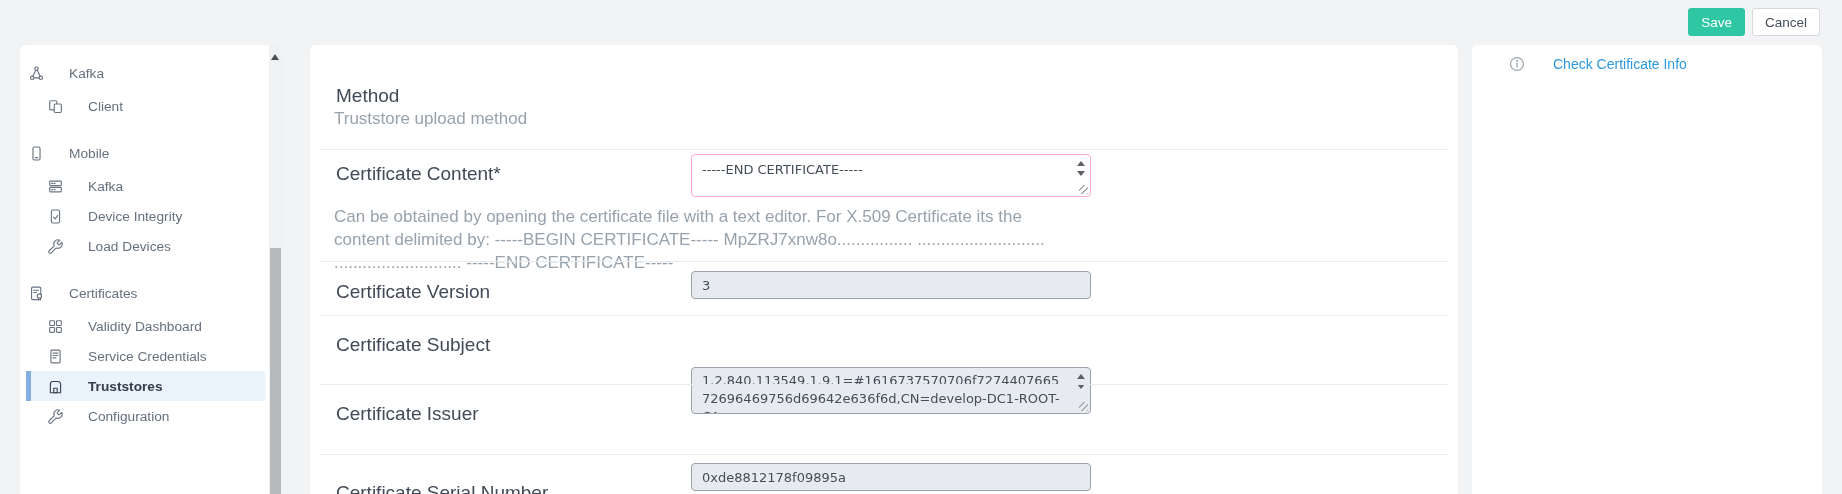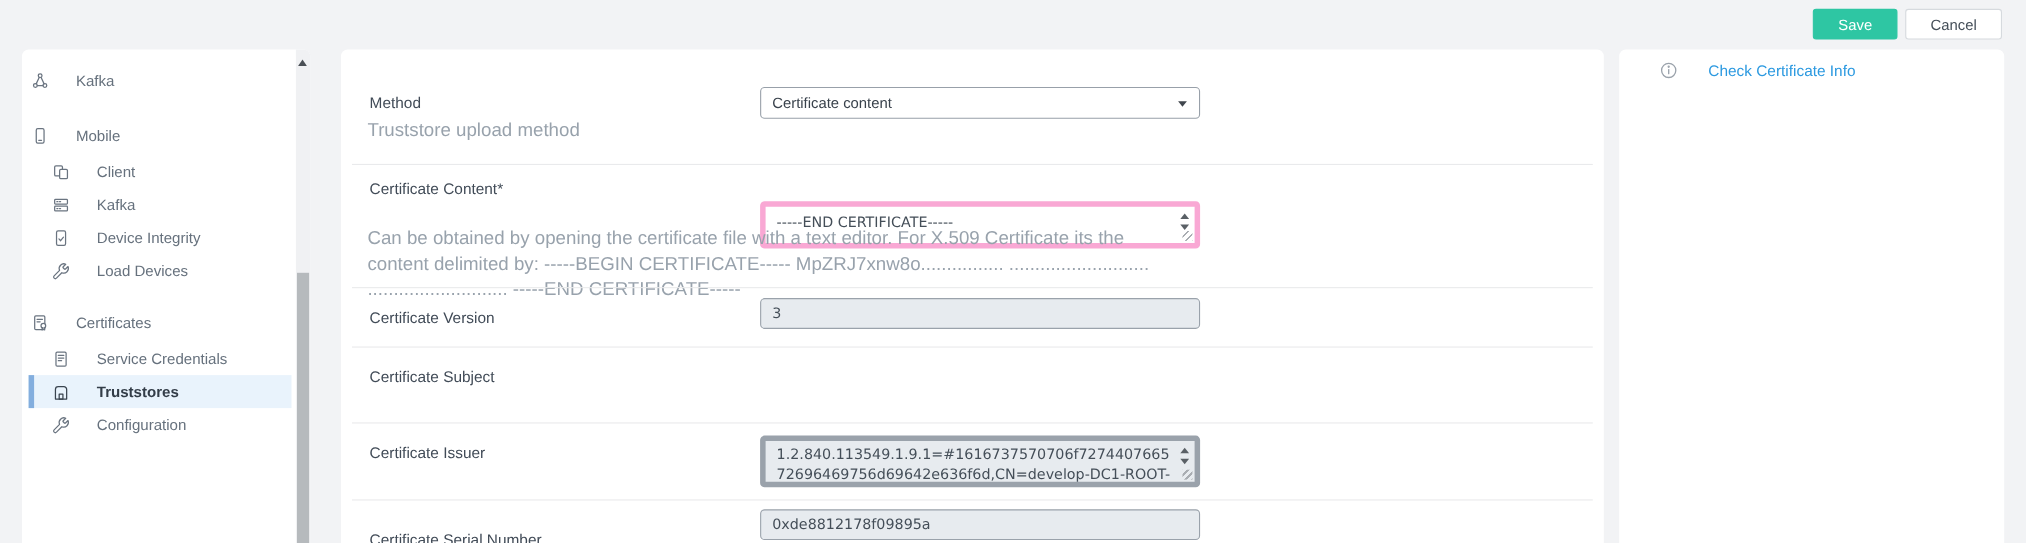--- a/index.html
+++ b/index.html
@@ -12,21 +12,21 @@
   }
   
   .topbar { position:absolute; left:0; top:0; width:1842px; height:44px; }
   .crumbs { position:absolute; left:22px; top:13px; font-size:13.5px; color:#5d6772; white-space:nowrap; }
   .crumbs a { text-decoration:none; cursor:pointer; }
   .c-link { color:#3a7dc9; }
   .c-sep { color:#8a929b; margin:0 7px; }
   .c-txt { color:#5d6772; }
   .c-cur { color:#49535d; }
   .actions { position:absolute; right:22px; top:8px; display:flex; gap:7px; }
-  .btn { height:28px; font-size:13.5px; border-radius:3px; cursor:pointer; padding:0 22px;
+  .btn { height:28px; font-size:13.5px; border-radius:3px; cursor:pointer; padding:0 12px;
          font-family:inherit; display:flex; align-items:center; justify-content:center; }
   .btn-save { background:#2ec6a3; border:1px solid #2ec6a3; color:#ffffff; min-width:56px; }
   .btn-cancel { background:#ffffff; border:1px solid #d6dade; color:#454f59; min-width:58px; }
   
   .panel { position:absolute; top:45px; background:#ffffff; border-radius:6px 6px 0 0; }
   .panel.sidebar { left:20px; width:262px; height:449px; }
   .panel.main { left:310px; width:1148px; height:449px; overflow:hidden; }
   .panel.info { left:1472px; width:350px; height:449px; }
   
   .nav-list { padding-top:10px; }
@@ -39,28 +39,28 @@
   .item.lvl2 { height:30px; padding-left:21px; }
   .item.selected { background:#e9f3fc; color:#333d48; font-weight:bold; }
   .item.selected .ic { color:#3a444f; }
   .item.selected::before { content:""; position:absolute; left:0; top:0; bottom:0; width:5px; background:#83aede; }
   .side-scroll { position:absolute; right:0; top:0; bottom:0; width:13px; background:#f0f1f3; border-radius:0 6px 0 0; }
   .scroll-up { position:absolute; top:9px; left:2px; width:0; height:0;
                border-left:4.5px solid transparent; border-right:4.5px solid transparent; border-bottom:6px solid #4a4f55; cursor:pointer; }
   .side-thumb { position:absolute; top:203px; bottom:0; left:1px; width:11px; background:#b6babd; cursor:pointer; }
   
   .hr { position:absolute; left:10px; right:10px; border-top:1px solid #e9eaec; }
-  .flabel { position:absolute; left:26px; font-size:14px; color:#414b57; }
+  .flabel { position:absolute; left:26px; font-size:19px; color:#414b57; }
   .fhelp { position:absolute; left:24px; font-size:17px; color:#98a2ac; }
   .field { position:absolute; left:381px; width:400px; }
   .select { height:29px; border:1px solid #98a0a9; border-radius:4px; background:#fff;
             display:flex; align-items:center; padding:0 26px 0 10px; font-size:13.5px; color:#39424c; cursor:pointer; position:relative; }
   .caret { position:absolute; right:11px; top:12px; width:0; height:0;
            border-left:4.5px solid transparent; border-right:4.5px solid transparent; border-top:5.5px solid #40464d; }
-  .tarea { border:5px solid #f9a8d4; border-radius:4px; background:#fff; position:relative; overflow:hidden; }
+  .tarea { border:1px solid #f9a8d4; border-radius:4px; background:#fff; position:relative; overflow:hidden; }
   .tarea .ta-text { padding:6px 0 0 10px; width:372px; font-family:"DejaVu Sans",sans-serif; font-size:13px;
                     line-height:18px; color:#444e58; word-break:break-all; }
   .tarea.ro { background:#e7ebef; border-color:#9aa2ab; }
   .sbcol { position:absolute; right:2px; top:2px; bottom:2px; width:14px; }
   .arr { position:absolute; left:3px; width:0; height:0; border-left:4px solid transparent; border-right:4px solid transparent; }
   .arr.up { top:4px; border-bottom:5px solid #5a6066; }
   .arr.dn { top:14px; border-top:5px solid #5a6066; }
   .grip { position:absolute; right:2px; bottom:2px; width:9px; height:9px;
           background:repeating-linear-gradient(135deg, transparent 0 3px, #a9adb2 3px 4.5px); cursor:nwse-resize; }
   .input { height:28px; border:1px solid #9aa2ab; border-radius:4px; background:#e7ebef;
@@ -87,37 +87,37 @@
     <span class="ic">
           <svg viewBox="0 0 24 24" fill="none" stroke="currentColor" stroke-width="1.6" stroke-linecap="round" stroke-linejoin="round">
             <circle cx="12" cy="5.3" r="2.4"></circle>
             <circle cx="5.9" cy="18.1" r="2.4"></circle>
             <circle cx="18.1" cy="18.1" r="2.4"></circle>
             <path d="M10.9 7.5 6.9 15.9M13.1 7.5l4 8.4M8.3 18.1h7.4"></path>
           </svg>
         </span>
     <span class="lab">Kafka</span>
   </div>
+      <div class="item lvl2">
+    <span class="ic">
+          <svg viewBox="0 0 24 24" fill="none" stroke="currentColor" stroke-width="1.6" stroke-linecap="round" stroke-linejoin="round">
+            <rect x="3.8" y="3.8" width="10" height="13" rx="1.6"></rect>
+            <rect x="10.2" y="8.4" width="10" height="12" rx="1.6" fill="#fff"></rect>
+          </svg>
+        </span>
+    <span class="lab">Client</span>
+  </div>
       <div class="item lvl1">
     <span class="ic">
           <svg viewBox="0 0 24 24" fill="none" stroke="currentColor" stroke-width="1.6" stroke-linecap="round" stroke-linejoin="round">
             <rect x="7" y="2.8" width="10" height="18.4" rx="2"></rect>
             <path d="M10.2 17.8h3.6"></path>
           </svg>
         </span>
     <span class="lab">Mobile</span>
-  </div>
-      <div class="item lvl2">
-    <span class="ic">
-          <svg viewBox="0 0 24 24" fill="none" stroke="currentColor" stroke-width="1.6" stroke-linecap="round" stroke-linejoin="round">
-            <rect x="3.8" y="3.8" width="10" height="13" rx="1.6"></rect>
-            <rect x="10.2" y="8.4" width="10" height="12" rx="1.6" fill="#fff"></rect>
-          </svg>
-        </span>
-    <span class="lab">Client</span>
   </div>
       <div class="item lvl2">
     <span class="ic">
           <svg viewBox="0 0 24 24" fill="none" stroke="currentColor" stroke-width="1.6" stroke-linecap="round" stroke-linejoin="round">
             <rect x="3.8" y="4.5" width="16.4" height="6.2" rx="1.1"></rect>
             <rect x="3.8" y="13.3" width="16.4" height="6.2" rx="1.1"></rect>
             <path d="M6.6 7.6h1.4M10 7.6h1.4M6.6 16.4h1.4M10 16.4h1.4"></path>
           </svg>
         </span>
     <span class="lab">Kafka</span>
@@ -146,20 +146,31 @@
             <path d="M8 7.4h7M8 10.6h4"></path>
             <circle cx="16.1" cy="15.6" r="3" fill="#fff"></circle>
             <path d="M14.9 18l-.5 3 1.7-1 1.7 1-.5-3" fill="#fff"></path>
           </svg>
         </span>
     <span class="lab">Certificates</span>
   </div>
       <div class="item lvl2">
     <span class="ic">
           <svg viewBox="0 0 24 24" fill="none" stroke="currentColor" stroke-width="1.6" stroke-linecap="round" stroke-linejoin="round">
+            <rect x="3.8" y="3.8" width="6.8" height="6.8" rx="1"></rect>
+            <rect x="13.4" y="3.8" width="6.8" height="6.8" rx="1"></rect>
+            <rect x="3.8" y="13.4" width="6.8" height="6.8" rx="1"></rect>
+            <rect x="13.4" y="13.4" width="6.8" height="6.8" rx="1"></rect>
+          </svg>
+        </span>
+    <span class="lab">Validity Dashboard</span>
+  </div>
+      <div class="item lvl2">
+    <span class="ic">
+          <svg viewBox="0 0 24 24" fill="none" stroke="currentColor" stroke-width="1.6" stroke-linecap="round" stroke-linejoin="round">
             <rect x="5.5" y="3" width="13" height="18" rx="1.5"></rect>
             <path d="M8.5 7.2h7M8.5 10.6h7M8.5 14h4.2"></path>
           </svg>
         </span>
     <span class="lab">Service Credentials</span>
   </div>
       <div class="item lvl2 selected">
     <span class="ic">
           <svg viewBox="0 0 24 24" fill="none" stroke="currentColor" stroke-width="1.6" stroke-linecap="round" stroke-linejoin="round">
             <path d="M4.8 20.8V8.6a3.6 3.6 0 0 1 3.6-3.6h7.2a3.6 3.6 0 0 1 3.6 3.6v12.2M4.8 20.8h14.4"></path>
@@ -180,24 +191,20 @@
   <div class="side-scroll">
     <div class="scroll-up"></div>
     <div class="side-thumb"></div>
   </div>
 </div>
 
 <div class="panel main">
 
   <div class="flabel" style="top:40px">Method</div>
   <div class="fhelp" style="top:64px">Truststore upload method</div>
-  <div class="field select" style="top:34px">
-    <span>Certificate content</span>
-    <span class="caret"></span>
-  </div>
   <div class="hr" style="top:104px"></div>
 
   <div class="flabel" style="top:118px">Certificate Content*</div>
   <div class="field tarea" style="top:109px;height:43px">
     <div class="ta-text">-----END CERTIFICATE-----</div>
     <div class="sbcol">
       <span class="arr up"></span>
       <span class="arr dn"></span>
     </div>
     <div class="grip"></div>

